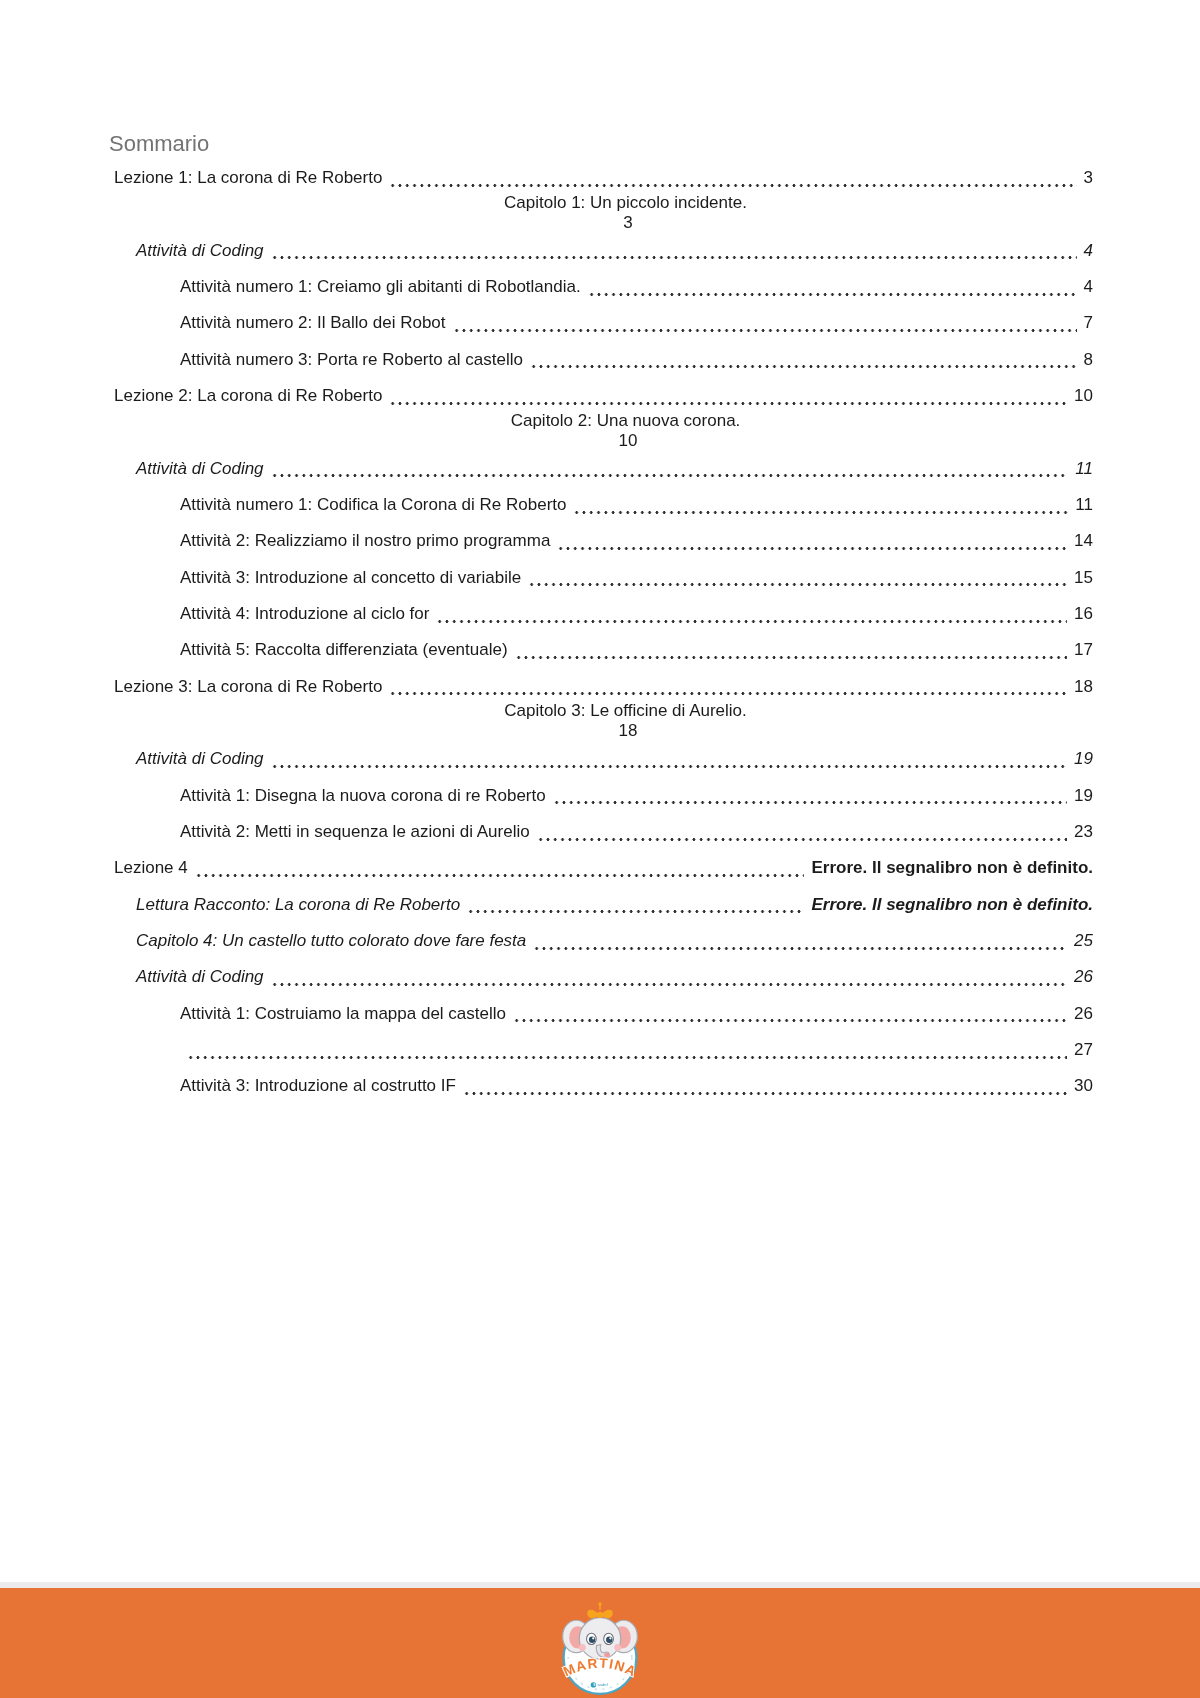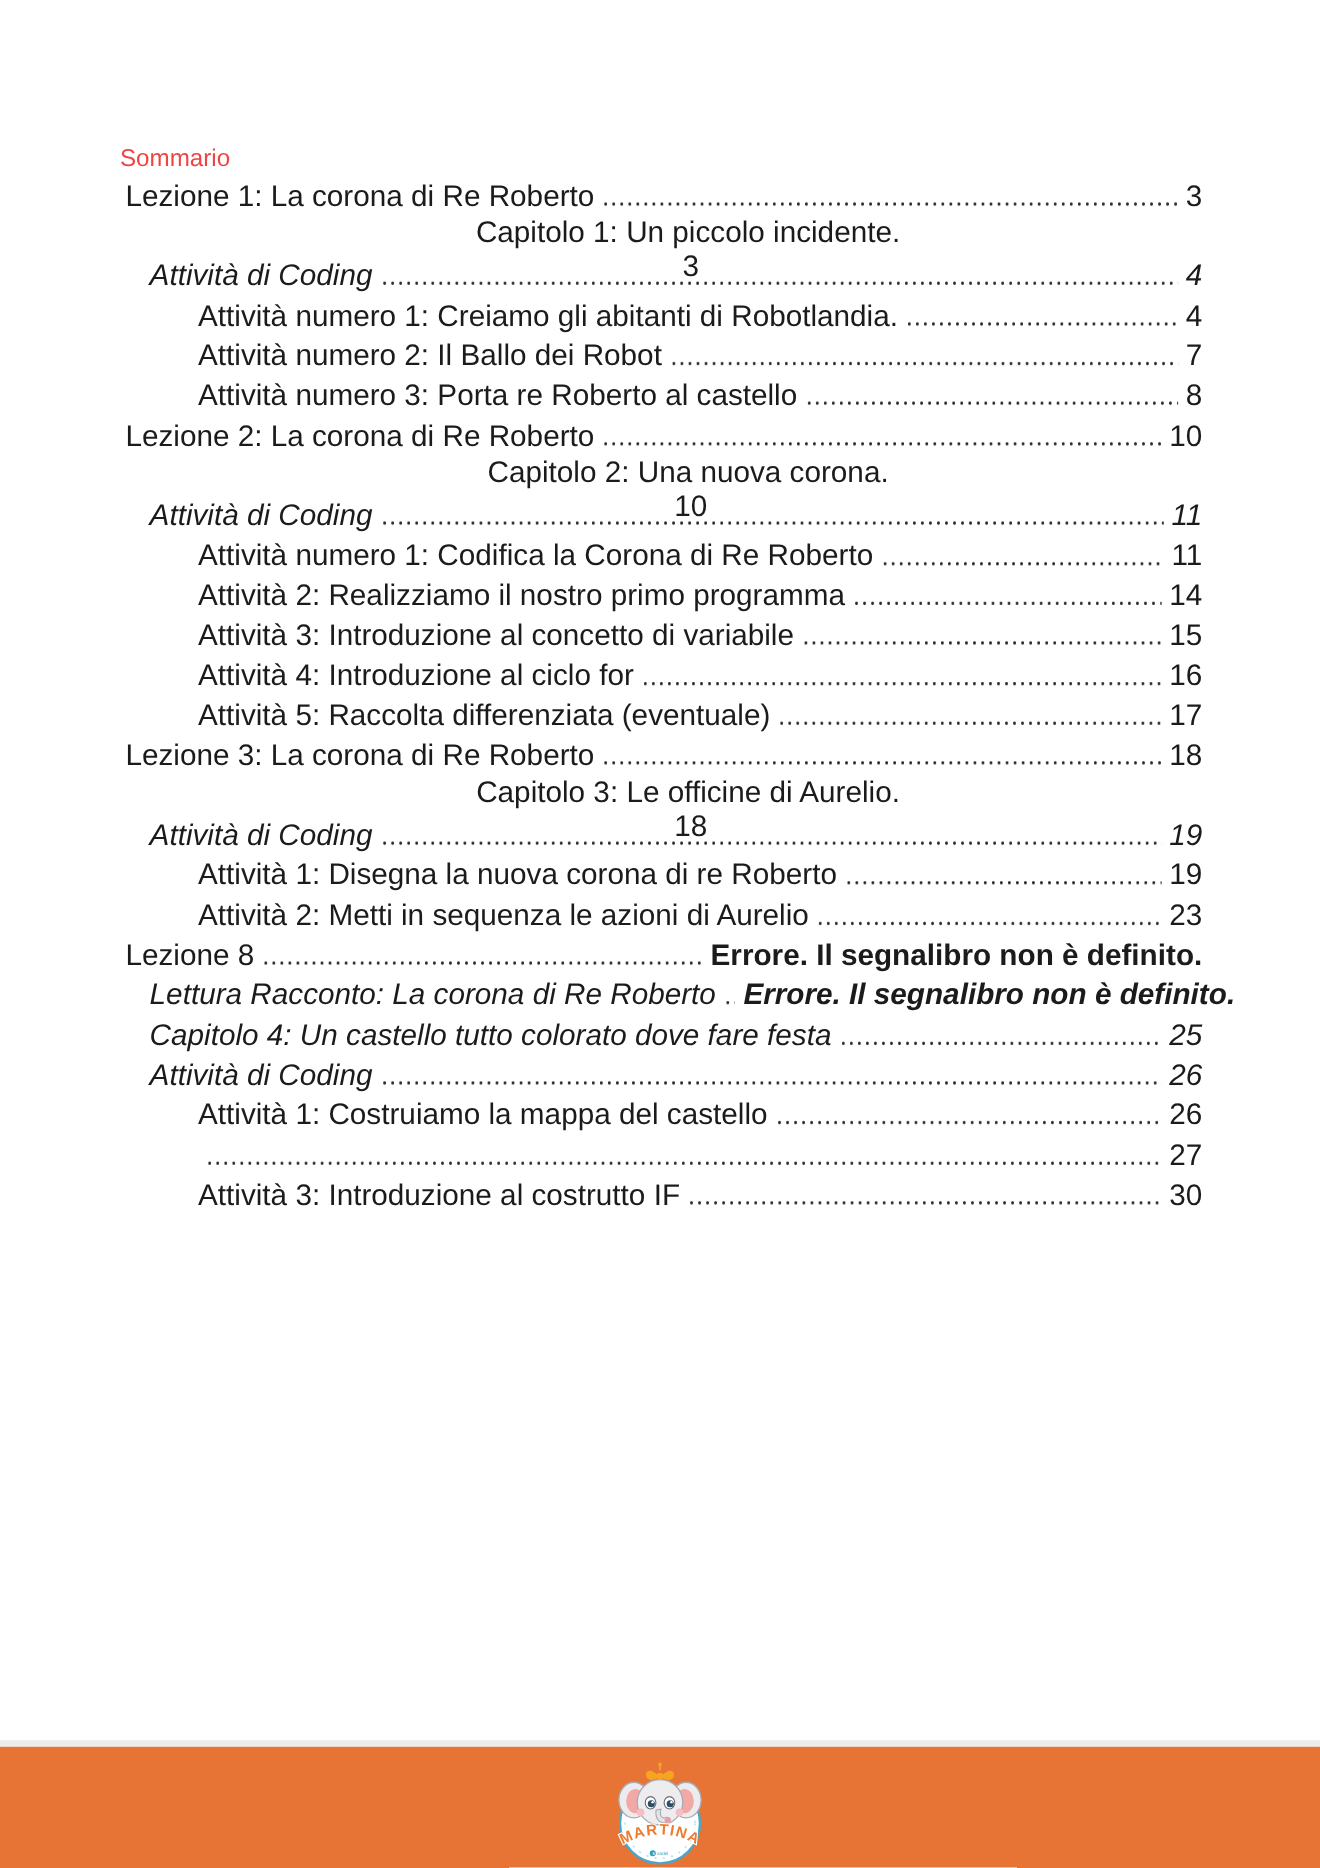--- a/index.html
+++ b/index.html
@@ -12,31 +12,32 @@
     overflow:hidden;
   }
   .content{
     position:absolute;
     left:108px;top:130px;
     width:985px;
   }
   .toc-title{
     font-size:22px;
     line-height:28px;
-    color:#ef4444;
+    color:#737373;
     margin:0 0 0 1px;
     font-weight:400;
   }
   .toc{margin-top:2px;}
   .toc-row{
     display:flex;
     align-items:center;
     height:36.33px;
-    font-size:27px;
+    font-size:17px;
     white-space:nowrap;
+    justify-content:flex-end;
   }
   .toc-row .label{flex:0 0 auto;}
   .leader{
     flex:1 1 auto;
     height:3px;
     margin:0 2px 0 7px;
     transform:translateY(7px);
     background-image:radial-gradient(circle,#2e2e2e 1.25px,transparent 1.55px);
     background-size:7.3px 3px;
     background-repeat:repeat-x;
@@ -170,21 +171,21 @@
           <span class="label">Attività 1: Disegna la nuova corona di re Roberto</span>
           <span class="leader"></span>
           <span class="pagenum">19</span>
         </div>
         <div class="toc-row lvl3">
           <span class="label">Attività 2: Metti in sequenza le azioni di Aurelio</span>
           <span class="leader"></span>
           <span class="pagenum">23</span>
         </div>
         <div class="toc-row lvl0">
-          <span class="label">Lezione 8</span>
+          <span class="label">Lezione 4</span>
           <span class="leader"></span>
           <span class="toc-error">Errore. Il segnalibro non è definito.</span>
         </div>
         <div class="toc-row lvl1">
           <span class="label">Lettura Racconto: La corona di Re Roberto</span>
           <span class="leader"></span>
           <span class="toc-error">Errore. Il segnalibro non è definito.</span>
         </div>
         <div class="toc-row lvl1">
           <span class="label">Capitolo 4: Un castello tutto colorato dove fare festa</span>

